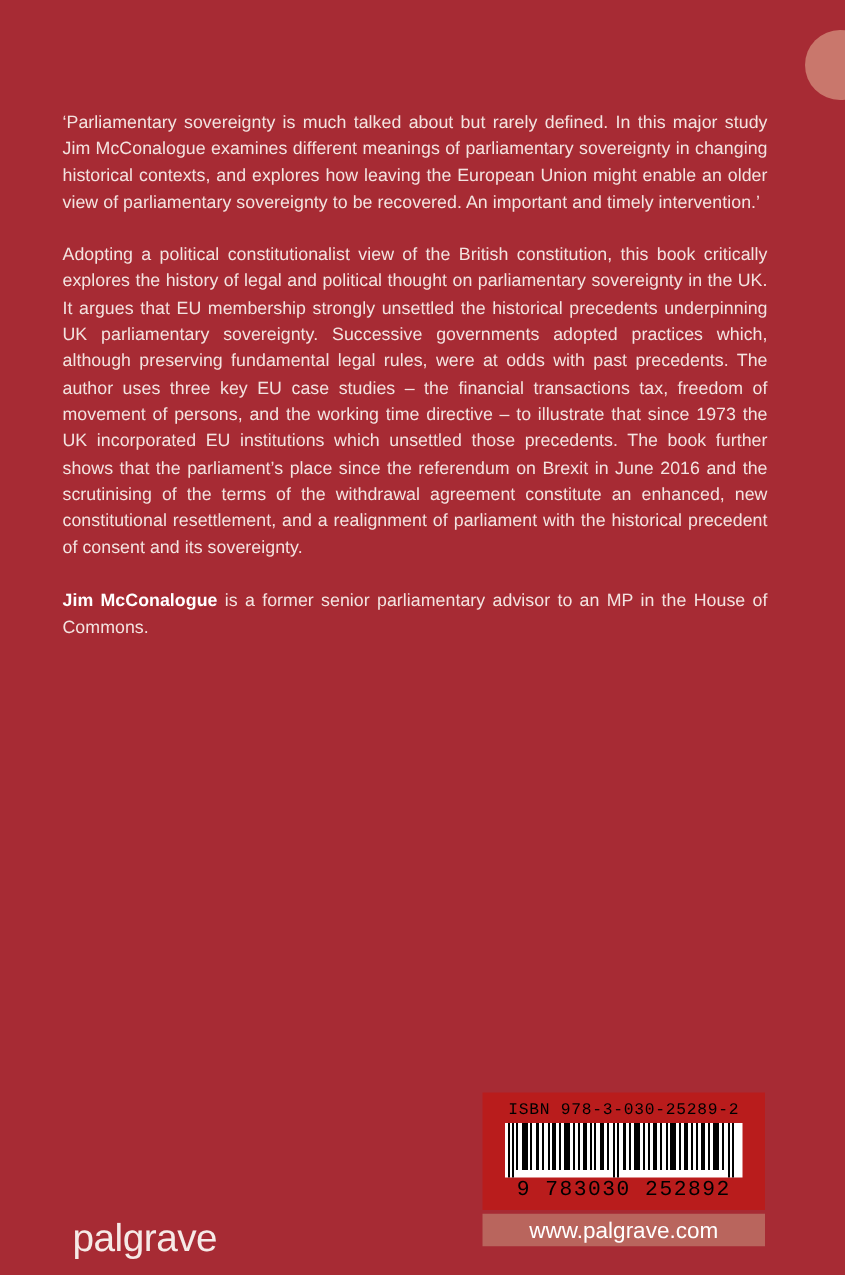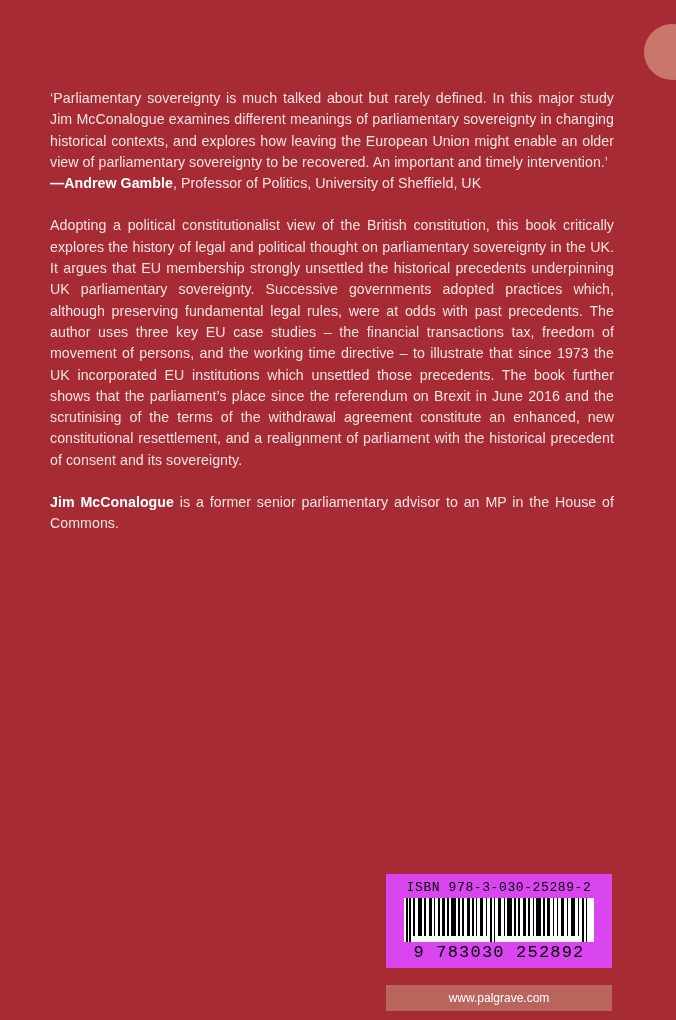--- a/index.html
+++ b/index.html
@@ -85,21 +85,21 @@
   }
 
   
   #barcode-block {
     position: absolute;
     left: 386px;
     top: 874px;
     width: 226px;
   }
   #barcode-card {
-    background: #d946ef;
+    background: #b91c1c;
     padding: 7px 10px 6px 10px;
     box-sizing: border-box;
     width: 226px;
     height: 94px;
     display: flex;
     flex-direction: column;
     align-items: center;
     justify-content: flex-start;
   }
   #isbn-text {
@@ -126,45 +126,45 @@
     margin-top: 2px;
   }
   #website-bar {
     width: 226px;
     height: 26px;
     background: #B9655D;
     color: #FFFFFF;
     display: flex;
     align-items: center;
     justify-content: center;
-    font-size: 12px;
+    font-size: 18px;
     box-sizing: border-box;
-    margin-top: 17px;
+    margin-top: 3px;
   }
 </style>
 </head>
 <body>
 
 <div id="cover">
 
   <div id="spine-circle"></div>
 
   <div id="text-block">
 
     <p class="para">‘Parliamentary sovereignty is much talked about but rarely defined. In this major study Jim McConalogue examines different meanings of parliamentary sovereignty in changing historical contexts, and explores how leaving the European Union might enable an older view of parliamentary sovereignty to be recovered. An important and timely intervention.’</p>
 
-    <p class="para" id="endorsement-attribution" style="margin-top:0;"><b>—Andrew Gamble</b><span>, Professor of Politics, University of Sheffield, UK</span></p>
 
     <p class="para">Adopting a political constitutionalist view of the British constitution, this book critically explores the history of legal and political thought on parliamentary sovereignty in the UK. It argues that EU membership strongly unsettled the historical precedents underpinning UK parliamentary sovereignty. Successive governments adopted practices which, although preserving fundamental legal rules, were at odds with past precedents. The author uses three key EU case studies – the financial transactions tax, freedom of movement of persons, and the working time directive – to illustrate that since 1973 the UK incorporated EU institutions which unsettled those precedents. The book further shows that the parliament’s place since the referendum on Brexit in June 2016 and the scrutinising of the terms of the withdrawal agreement constitute an enhanced, new constitutional resettlement, and a realignment of parliament with the historical precedent of consent and its sovereignty.</p>
 
     <p class="para"><b>Jim McConalogue</b><span> is a former senior parliamentary advisor to an MP in the House of Commons.</span></p>
 
   </div>
 
   <div id="publisher-logo">
+    <span id="logo-palgrave">palgrave</span>
   </div>
 
   <div id="barcode-block">
     <div id="barcode-card">
       <div id="isbn-text">ISBN 978-3-030-25289-2</div>
       <svg id="barcode-bars" viewBox="0 0 190 44" preserveAspectRatio="none" shape-rendering="crispEdges">
         <rect x="0" y="0" width="190" height="44" fill="#ffffff"></rect>
         <g fill="#000000">
           <rect x="2" y="0" width="1.6" height="44"></rect>
           <rect x="5.2" y="0" width="1.6" height="44"></rect>

